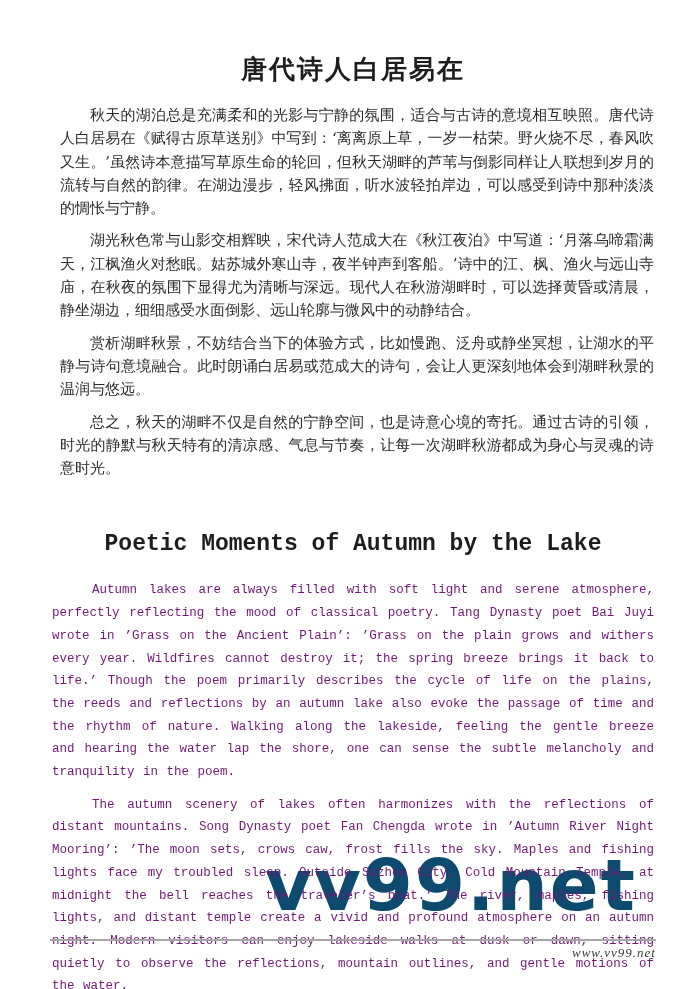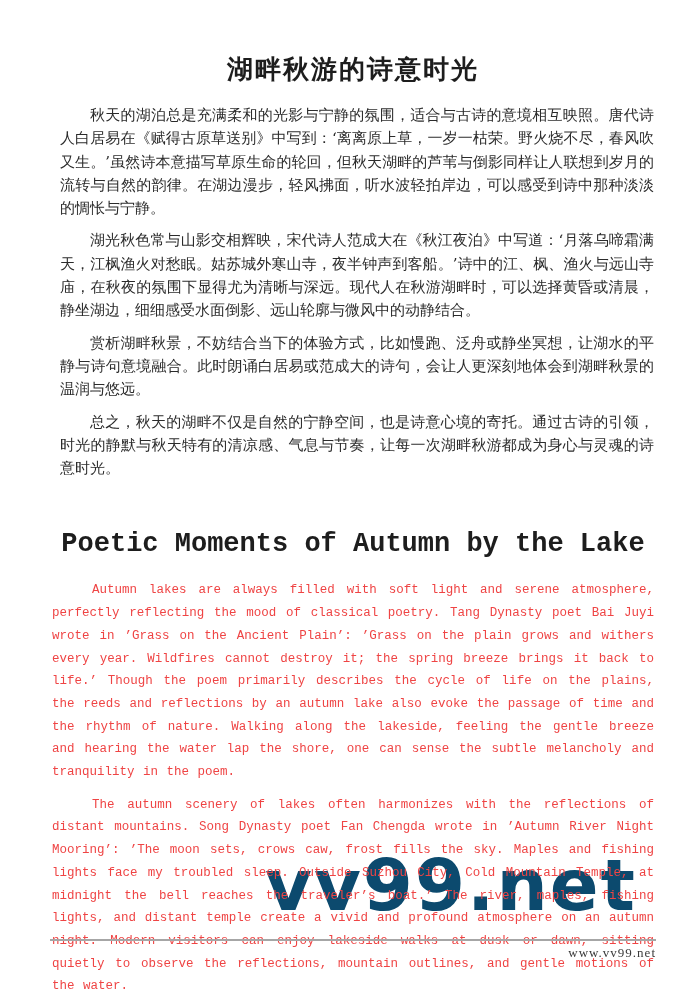--- a/index.html
+++ b/index.html
@@ -47,34 +47,34 @@
     line-height: 23.3px;
     color: #2b2b2b;
     text-align: justify;
     text-indent: 2em;
   }
   .en-title {
     margin: 0;
     padding-top: 40px;
     text-align: center;
     font-family: "Liberation Mono", "DejaVu Sans Mono", monospace;
-    font-size: 27px;
+    font-size: 23px;
     font-weight: 600;
     color: #1d1d1d;
     line-height: 30px;
   }
   .en-body {
     margin-top: 20px;
   }
   .en-body p {
     margin: 0 0 10px 0;
     font-family: "Liberation Mono", "DejaVu Sans Mono", monospace;
     font-size: 12.5px;
     line-height: 22.7px;
-    color: #ef4444;
+    color: #701a75;
     text-align: justify;
     text-indent: 3.2em;
     word-spacing: 1px;
   }
   .watermark {
     position: absolute;
     left: 265px;
     top: 843px;
     z-index: 0;
     font-family: "DejaVu Sans", "Liberation Sans", sans-serif;
@@ -93,35 +93,36 @@
     height: 2px;
     background: #a6a6a6;
     z-index: 2;
   }
   .footer-text {
     position: absolute;
     right: 44px;
     top: 945px;
     z-index: 2;
     font-family: "Liberation Serif", "DejaVu Serif", serif;
+    font-style: italic;
     font-size: 13px;
     color: #3a3a3a;
     letter-spacing: 1px;
   }
 </style>
 </head>
 <body>
 
 <div class="page">
 
   <div class="watermark">vv99.net</div>
 
   <div class="content">
 
-    <h1 class="zh-title">湖畔秋游的诗意时光</h1>
+    <h1 class="zh-title">唐代诗人白居易在</h1>
 
     <div class="zh-body">
       <p>秋天的湖泊总是充满柔和的光影与宁静的氛围，适合与古诗的意境相互映照。唐代诗人白居易在《赋得古原草送别》中写到：‘离离原上草，一岁一枯荣。野火烧不尽，春风吹又生。’虽然诗本意描写草原生命的轮回，但秋天湖畔的芦苇与倒影同样让人联想到岁月的流转与自然的韵律。在湖边漫步，轻风拂面，听水波轻拍岸边，可以感受到诗中那种淡淡的惆怅与宁静。</p>
       <p>湖光秋色常与山影交相辉映，宋代诗人范成大在《秋江夜泊》中写道：‘月落乌啼霜满天，江枫渔火对愁眠。姑苏城外寒山寺，夜半钟声到客船。’诗中的江、枫、渔火与远山寺庙，在秋夜的氛围下显得尤为清晰与深远。现代人在秋游湖畔时，可以选择黄昏或清晨，静坐湖边，细细感受水面倒影、远山轮廓与微风中的动静结合。</p>
       <p>赏析湖畔秋景，不妨结合当下的体验方式，比如慢跑、泛舟或静坐冥想，让湖水的平静与诗句意境融合。此时朗诵白居易或范成大的诗句，会让人更深刻地体会到湖畔秋景的温润与悠远。</p>
       <p>总之，秋天的湖畔不仅是自然的宁静空间，也是诗意心境的寄托。通过古诗的引领，时光的静默与秋天特有的清凉感、气息与节奏，让每一次湖畔秋游都成为身心与灵魂的诗意时光。</p>
     </div>
 
     <h2 class="en-title">Poetic Moments of Autumn by the Lake</h2>
 

